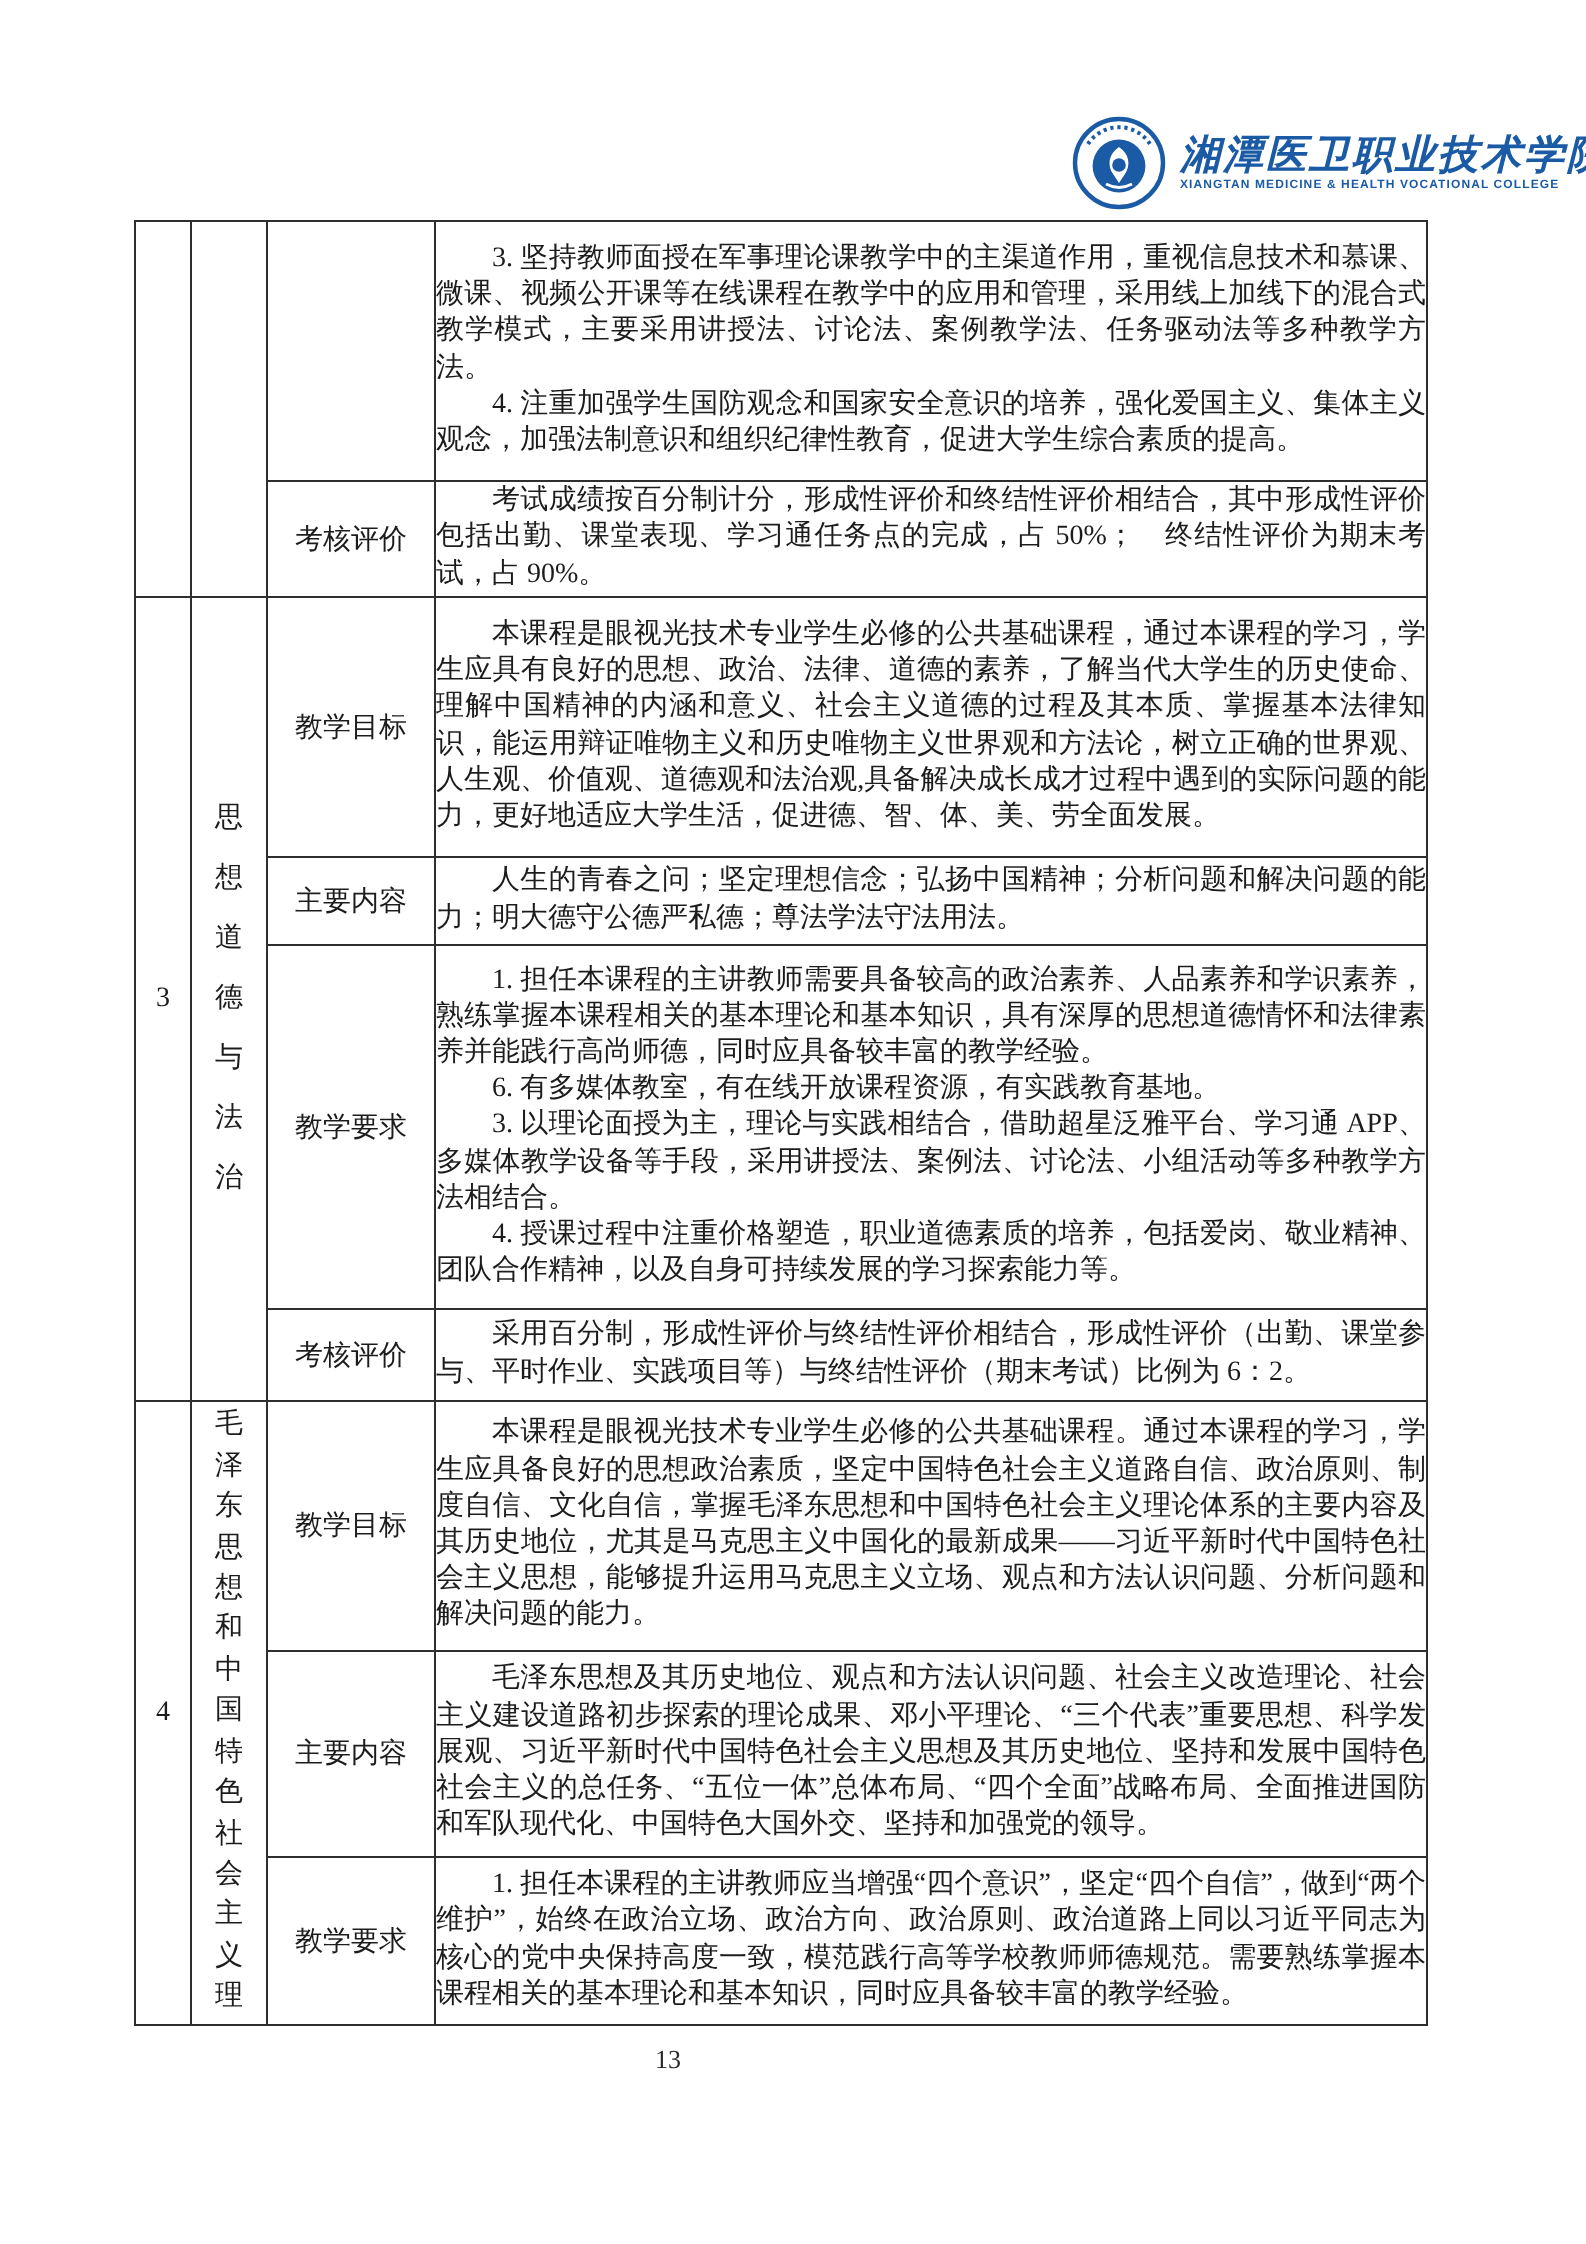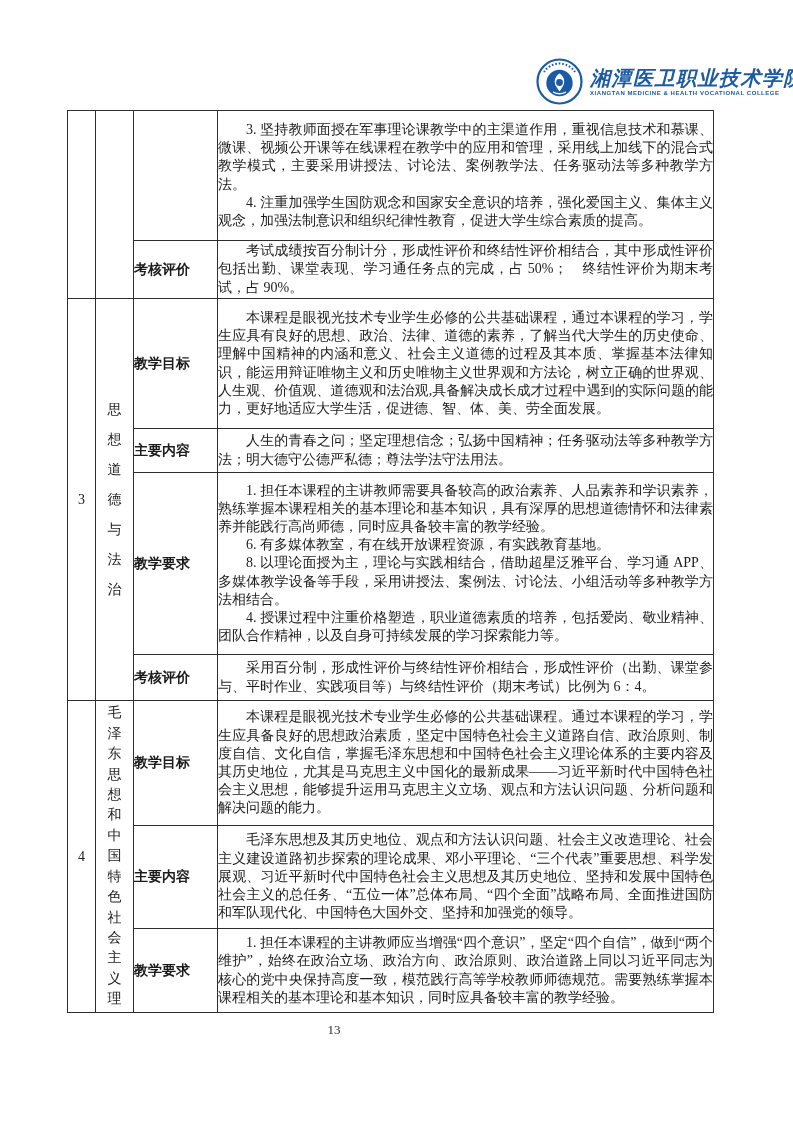--- a/index.html
+++ b/index.html
@@ -32,21 +32,21 @@
   .col-num  { width:28px; }
   .col-name { width:38px; }
   .col-lbl  { width:84px; }
   .col-body { width:496px; }
 
   td.body { vertical-align:top; padding:3px 6px 2px 5px; }
   td.body p {
     margin:0; text-indent:2em; text-align:justify;
     font-size:14px; line-height:18.2px;
   }
-  td.lbl { font-size:14px;font-weight:bold; }
+  td.lbl { text-align:center; font-size:14px; }
   td.num { text-align:center; font-size:14px; }
   .vert {
     width:15px; margin:0 auto; text-align:center; font-size:14px;
     word-break:break-all; line-break:anywhere;
   }
   .vert-3 { line-height:30px; }
   .vert-4 { line-height:20.4px; }
 
   tr.r-h130 { height:130px; }
   tr.r-h58  { height:58px;  }
@@ -116,36 +116,36 @@
           <div class="vert vert-3">思想道德与法治</div>
         </td>
         <td class="lbl">教学目标</td>
         <td class="body">
           <p>本课程是眼视光技术专业学生必修的公共基础课程，通过本课程的学习，学生应具有良好的思想、政治、法律、道德的素养，了解当代大学生的历史使命、理解中国精神的内涵和意义、社会主义道德的过程及其本质、掌握基本法律知识，能运用辩证唯物主义和历史唯物主义世界观和方法论，树立正确的世界观、人生观、价值观、道德观和法治观,具备解决成长成才过程中遇到的实际问题的能力，更好地适应大学生活，促进德、智、体、美、劳全面发展。</p>
         </td>
       </tr>
       <tr class="r-h44">
         <td class="lbl">主要内容</td>
         <td class="body">
-          <p>人生的青春之问；坚定理想信念；弘扬中国精神；任务驱动法等多种教学方法；明大德守公德严私德；尊法学法守法用法。</p>
+          <p>人生的青春之问；坚定理想信念；弘扬中国精神；分析问题和解决问题的能力；明大德守公德严私德；尊法学法守法用法。</p>
         </td>
       </tr>
       <tr class="r-h182">
         <td class="lbl">教学要求</td>
         <td class="body">
           <p>1. 担任本课程的主讲教师需要具备较高的政治素养、人品素养和学识素养，熟练掌握本课程相关的基本理论和基本知识，具有深厚的思想道德情怀和法律素养并能践行高尚师德，同时应具备较丰富的教学经验。</p>
           <p>6. 有多媒体教室，有在线开放课程资源，有实践教育基地。</p>
-          <p>8. 以理论面授为主，理论与实践相结合，借助超星泛雅平台、学习通 APP、多媒体教学设备等手段，采用讲授法、案例法、讨论法、小组活动等多种教学方法相结合。</p>
+          <p>3. 以理论面授为主，理论与实践相结合，借助超星泛雅平台、学习通 APP、多媒体教学设备等手段，采用讲授法、案例法、讨论法、小组活动等多种教学方法相结合。</p>
           <p>4. 授课过程中注重价格塑造，职业道德素质的培养，包括爱岗、敬业精神、团队合作精神，以及自身可持续发展的学习探索能力等。</p>
         </td>
       </tr>
       <tr class="r-h46">
         <td class="lbl">考核评价</td>
         <td class="body">
-          <p>采用百分制，形成性评价与终结性评价相结合，形成性评价（出勤、课堂参与、平时作业、实践项目等）与终结性评价（期末考试）比例为 6：4。</p>
+          <p>采用百分制，形成性评价与终结性评价相结合，形成性评价（出勤、课堂参与、平时作业、实践项目等）与终结性评价（期末考试）比例为 6：2。</p>
         </td>
       </tr>
 
       <tr class="r-h125">
         <td class="num" rowspan="3">4</td>
         <td rowspan="3">
           <div class="vert vert-4">毛泽东思想和中国特色社会主义理</div>
         </td>
         <td class="lbl">教学目标</td>
         <td class="body">

